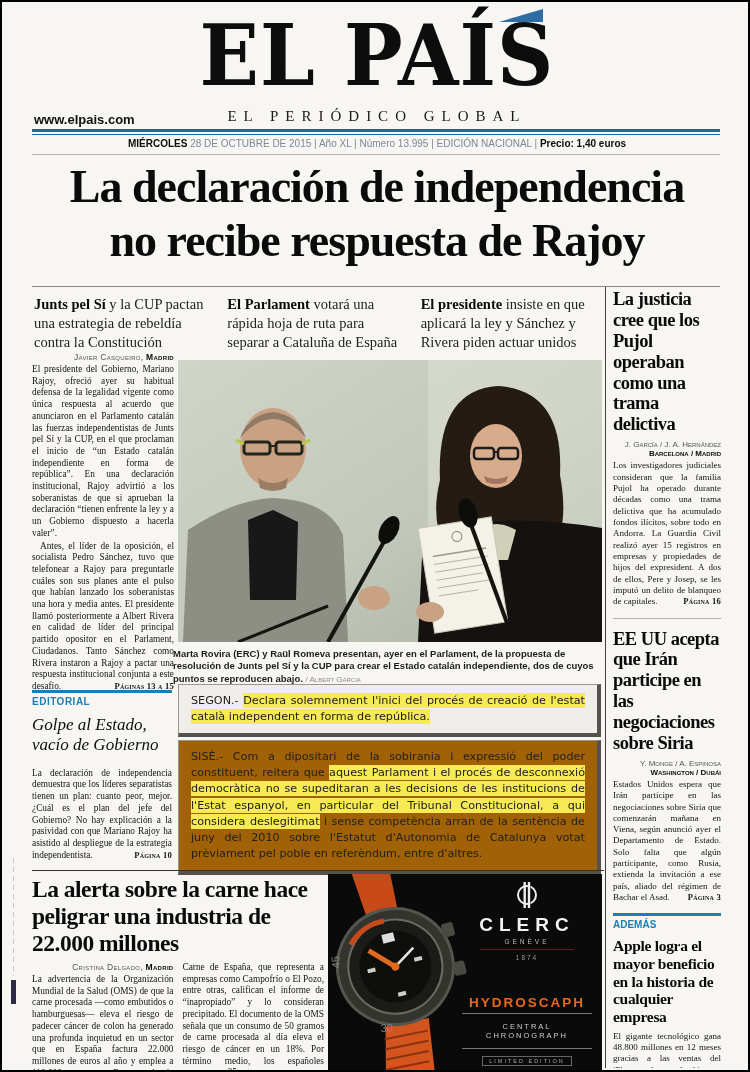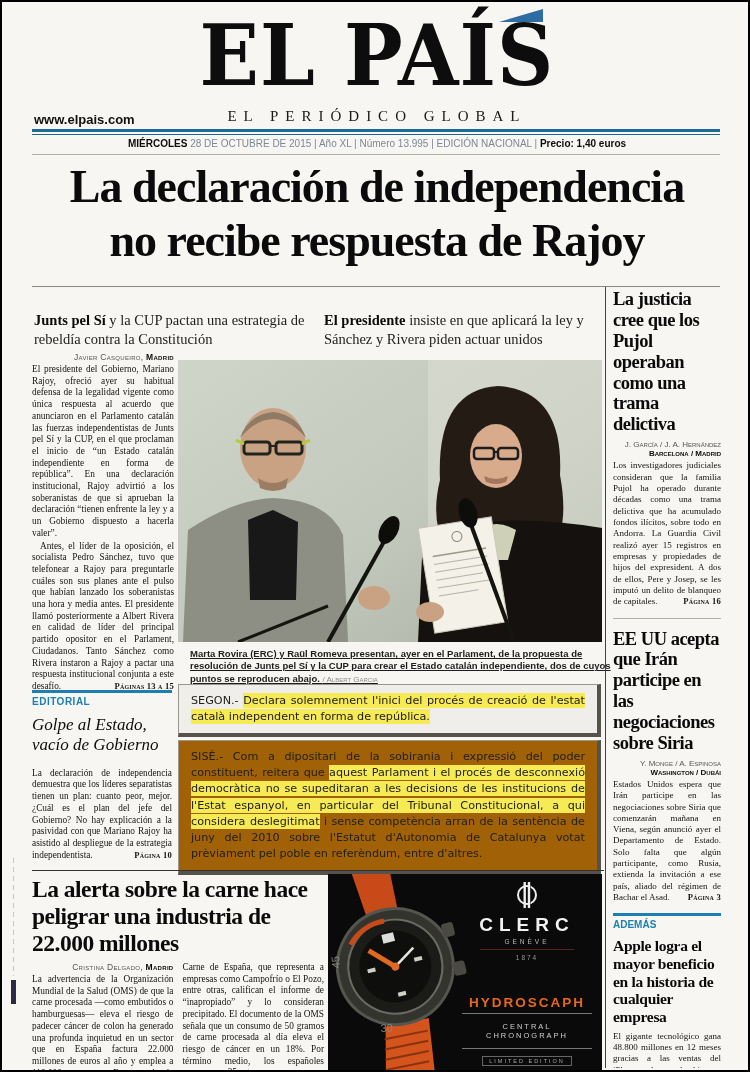--- a/index.html
+++ b/index.html
@@ -21,36 +21,36 @@
     background:linear-gradient(#1c6a96 0 55%,rgba(0,0,0,0) 55% 78%,#1c6a96 78% 100%);}
   .dateline{position:absolute;left:0;top:136px;width:750px;text-align:center;
     font-family:"Liberation Sans",sans-serif;font-size:10px;color:#7b8896;}
   .dateline b{color:#0d0d0d;}
   .rule-a{position:absolute;left:30px;top:152px;width:688px;height:0;border-top:1px solid #b5b2ac;}
   
   .headline{position:absolute;left:25px;top:158px;width:700px;text-align:center;
     font-weight:bold;font-size:46px;line-height:1.17;letter-spacing:-1px;color:#0b0b0b;}
   .rule-b{position:absolute;left:30px;top:284px;width:688px;height:0;border-top:1px solid #8a877f;}
   
-  .subheads{position:absolute;left:32px;top:309px;width:566px;display:flex;gap:14px;}
+  .subheads{position:absolute;left:32px;top:293px;width:566px;display:flex;gap:14px;}
   .subhead{flex:1;font-size:14.5px;line-height:1.32;color:#222;}
   .subhead b{color:#0b0b0b;}
   
   .lead-article{position:absolute;left:30px;top:350px;width:142px;}
   .byline{font-family:"Liberation Sans",sans-serif;font-size:8.5px;color:#555;
     text-align:right;font-variant:small-caps;letter-spacing:.3px;margin-bottom:2px;}
   .byline b{color:#0d0d0d;}
   .body-txt{font-size:9.3px;line-height:1.26;text-align:justify;color:#141414;}
   .body-txt p{margin:0 0 1px 0;text-indent:8px;}
   .body-txt p:first-child{text-indent:0;}
   .pref{float:right;font-weight:bold;font-variant:small-caps;font-size:8.6px;letter-spacing:.2px;}
   
   .photo{position:absolute;left:176px;top:358px;width:424px;height:282px;overflow:hidden;background:#b9c0b2;}
-  .caption{position:absolute;left:188px;top:646px;width:424px;
-    font-family:"Liberation Sans",sans-serif;font-weight:bold;font-size:9.5px;line-height:1.3;color:#1d1d1d;text-decoration:underline;}
+  .caption{position:absolute;left:171px;top:646px;width:424px;
+    font-family:"Liberation Sans",sans-serif;font-weight:bold;font-size:9.5px;line-height:1.3;color:#1d1d1d;}
   .credit{font-weight:normal;color:#8a8a86;font-size:8px;font-variant:small-caps;}
   
   .qbox{position:absolute;left:176px;width:394px;background:#efeeea;
     border:1px solid #9a978f;border-right:4px solid #55524b;border-bottom:4px solid #55524b;
     padding:8px 12px;font-family:"DejaVu Sans",sans-serif;font-size:11.2px;line-height:1.45;color:#23211c;text-align:justify;}
   #qbox2{background:#a16207;}
   .hl{background:#f6ea55;padding:1px 0;box-decoration-break:clone;-webkit-box-decoration-break:clone;}
   
   .editorial{position:absolute;left:30px;top:688px;width:140px;}
   .ed-rule{height:3px;background:#1b7fb4;width:100%;margin-bottom:3px;}
@@ -110,20 +110,21 @@
   <div class="rule-a"></div>
 
   <div class="headline">
     <div>La declaración de independencia</div>
     <div>no recibe respuesta de Rajoy</div>
   </div>
   <div class="rule-b"></div>
 
   <div class="subheads">
     <div class="subhead"><b>Junts pel Sí</b><span> y la CUP pactan una estrategia de rebeldía contra la Constitución</span></div>
+    <div class="subhead"><b>El Parlament</b><span> votará una rápida hoja de ruta para separar a Cataluña de España</span></div>
     <div class="subhead"><b>El presidente</b><span> insiste en que aplicará la ley y Sánchez y Rivera piden actuar unidos</span></div>
   </div>
 
   <div class="lead-article">
     <div class="byline"><span>Javier Casqueiro, </span><b>Madrid</b></div>
     <div class="body-txt">
       <p>El presidente del Gobierno, Mariano Rajoy, ofreció ayer su habitual defensa de la legalidad vigente como única respuesta al acuerdo que anunciaron en el Parlamento catalán las fuerzas independentistas de Junts pel Sí y la CUP, en el que proclaman el inicio de “un Estado catalán independiente en forma de república”. En una declaración institucional, Rajoy advirtió a los soberanistas de que si aprueban la declaración “tienen enfrente la ley y a un Gobierno dispuesto a hacerla valer”.</p>
       <p><span>Antes, el líder de la oposición, el socialista Pedro Sánchez, tuvo que telefonear a Rajoy para preguntarle cuáles son sus planes ante el pulso que habían lanzado los soberanistas una hora y media antes. El presidente llamó posteriormente a Albert Rivera en calidad de líder del principal partido opositor en el Parlament, Ciudadanos. Tanto Sánchez como Rivera instaron a Rajoy a pactar una respuesta institucional conjunta a este desafío. </span><span class="pref">Páginas 13 a 15</span></p>
     </div>
   </div>

